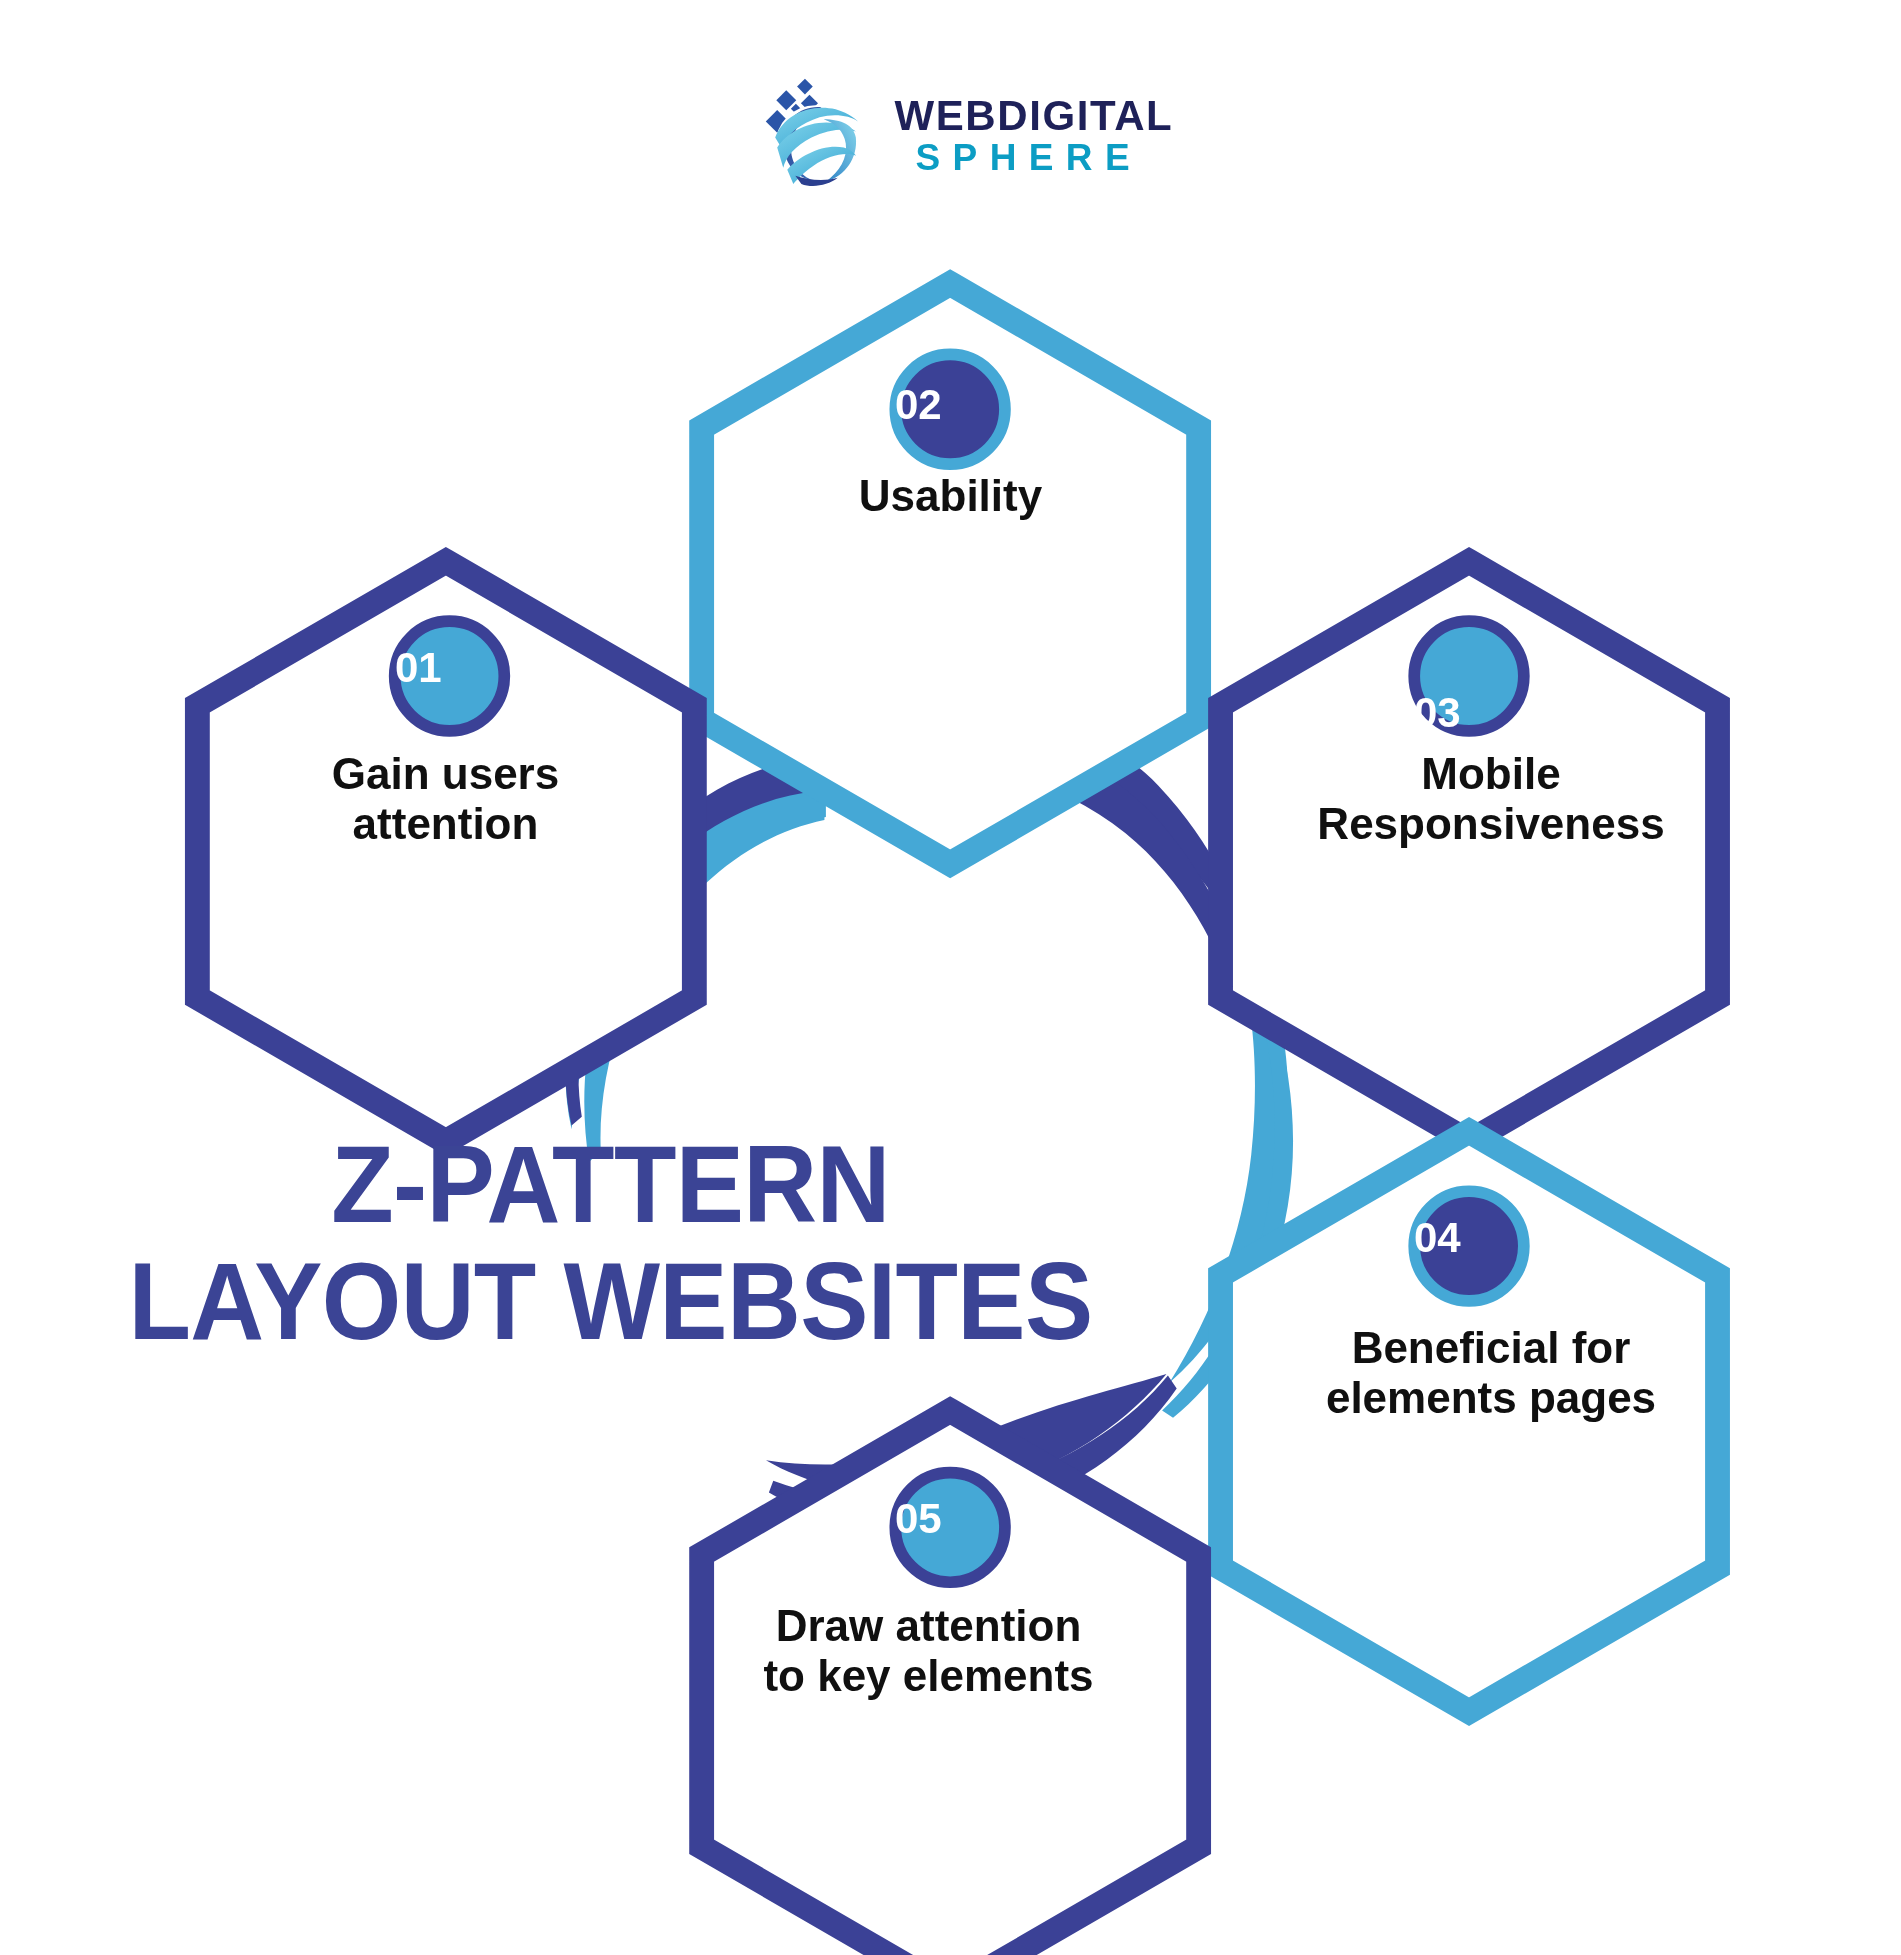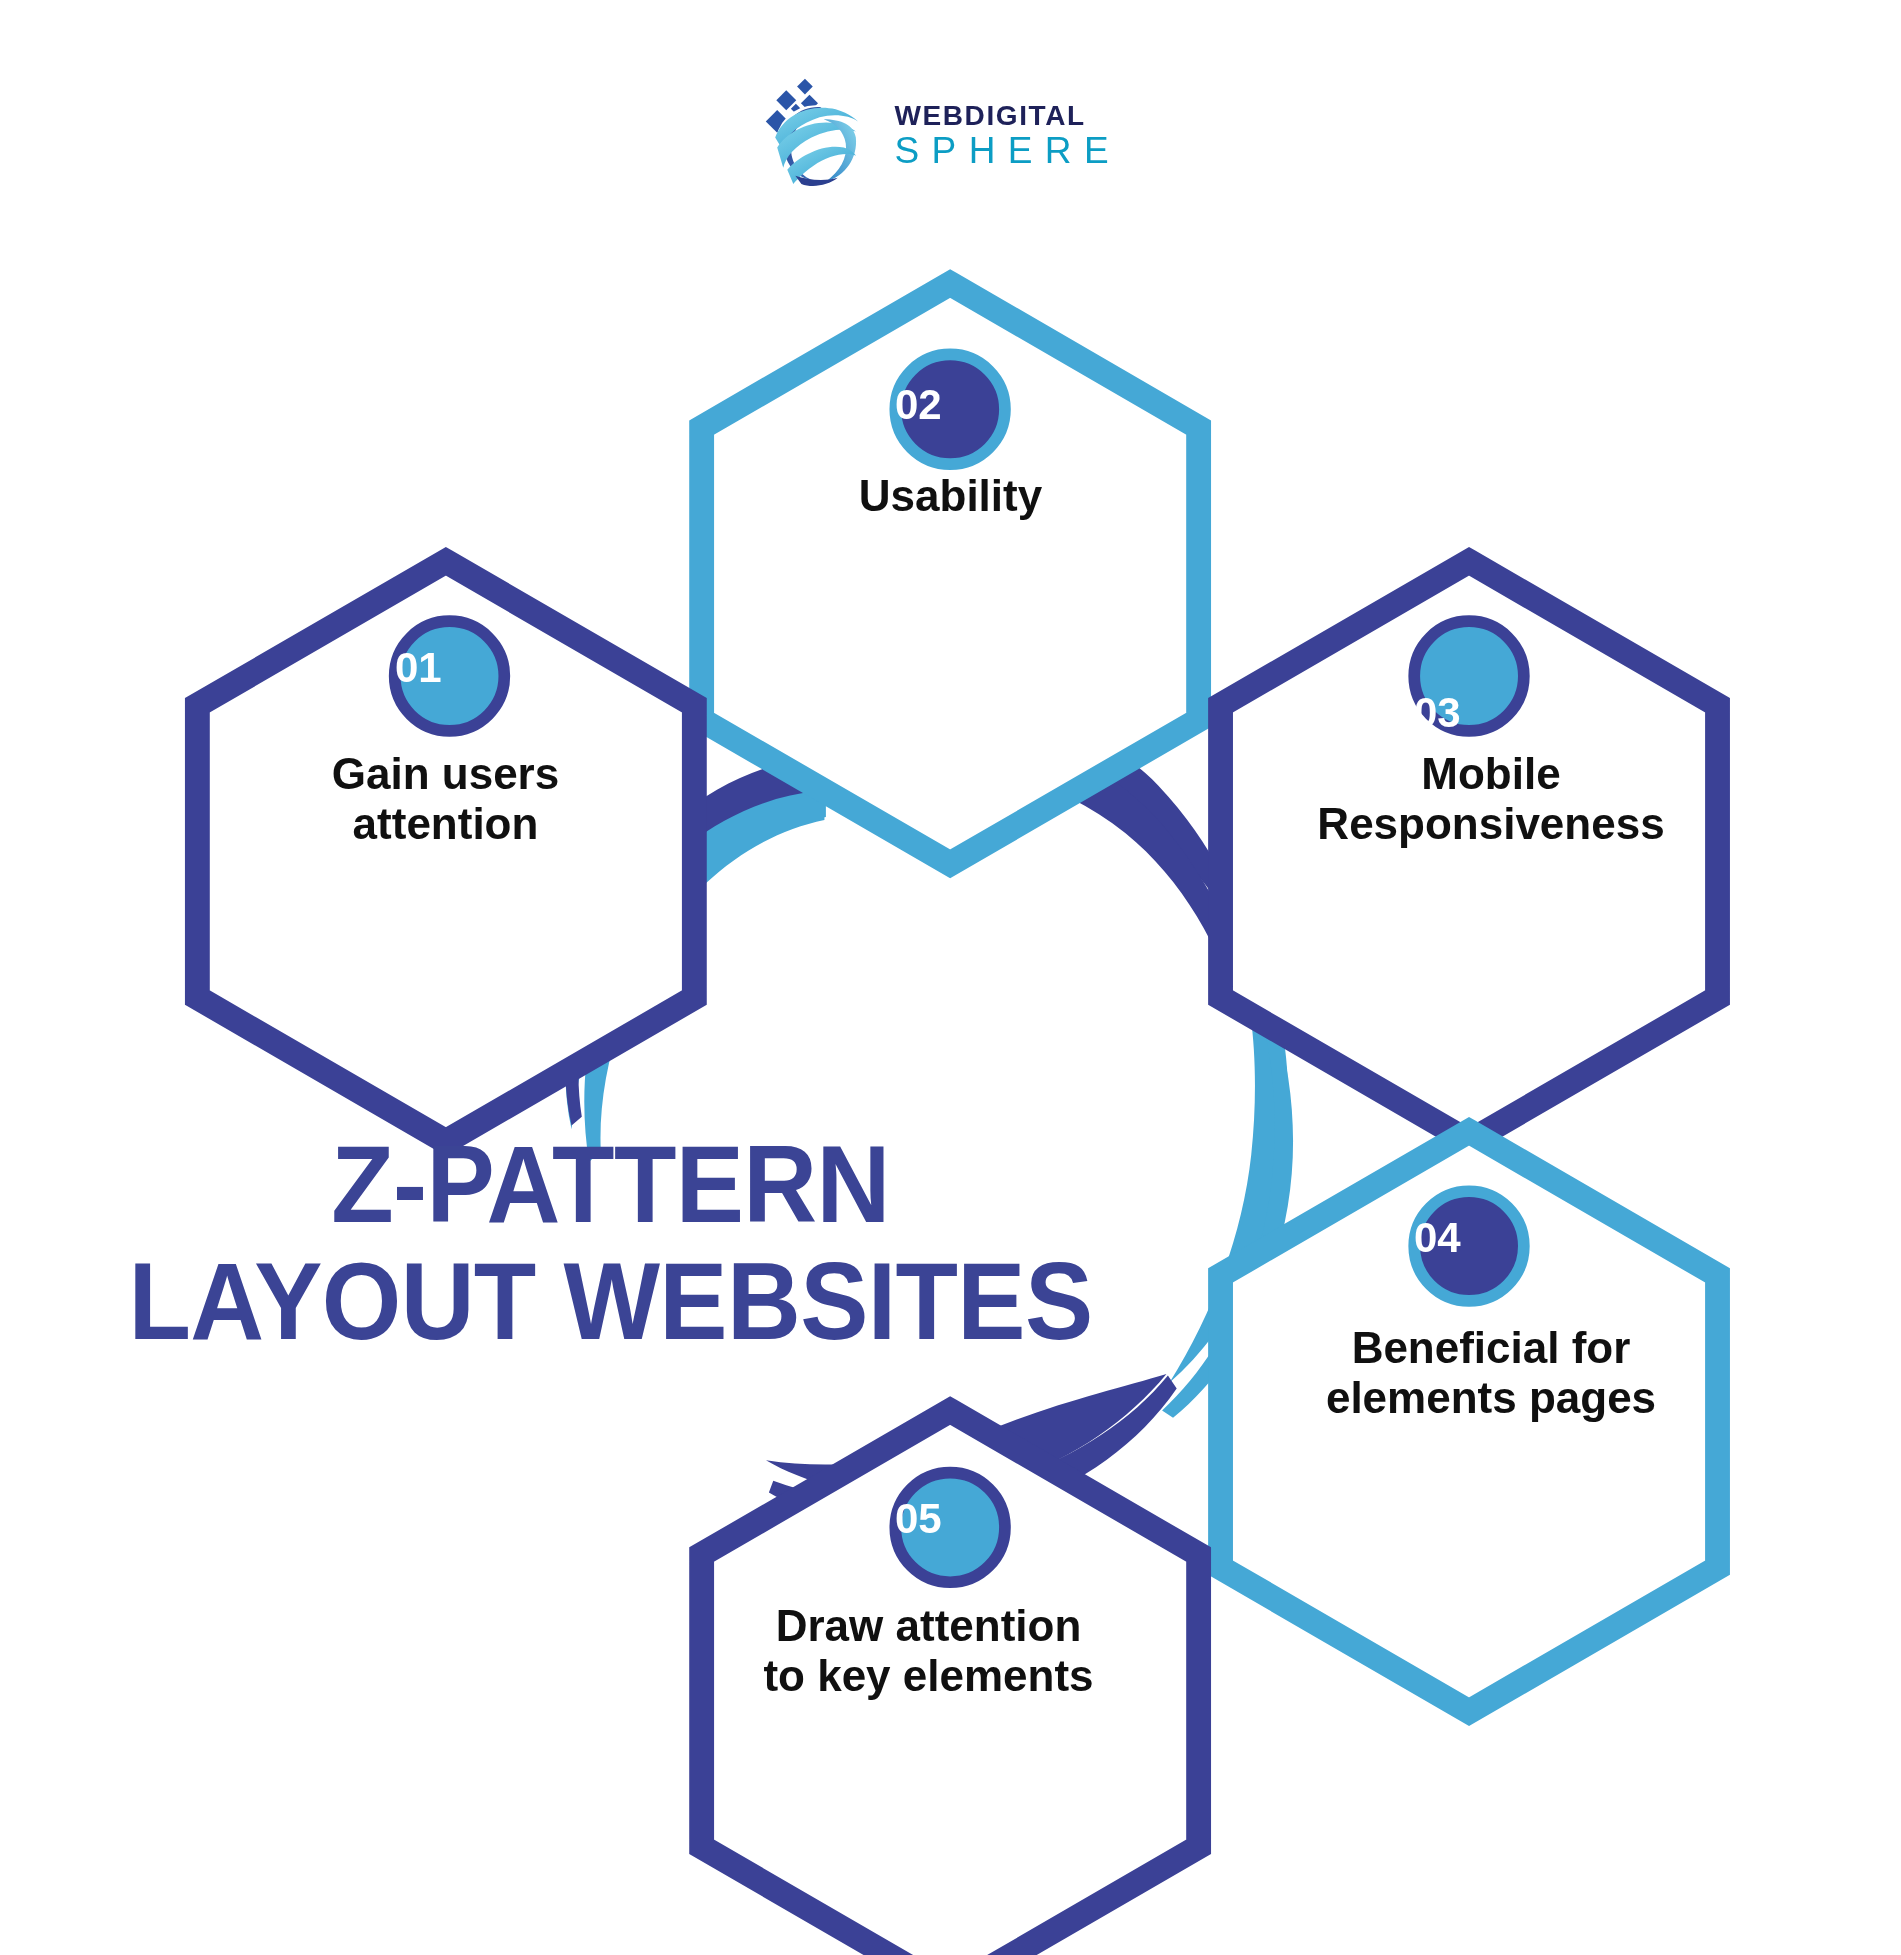--- a/index.html
+++ b/index.html
@@ -39,34 +39,35 @@
     height: 121px;
     flex: 0 0 auto;
   }
   #brand-wordmark {
     display: flex;
     flex-direction: column;
     justify-content: center;
     padding-top: 4.4px;
   }
   #brand-line-1 {
-    font-size: 28px;
+    font-size: 42px;
     font-weight: bold;
     letter-spacing: 1.6px;
     color: #1E2159;
     line-height: 1.02;
     white-space: nowrap;
   }
   #brand-line-2 {
     font-size: 37px;
-    font-weight: normal;
+    font-weight: bold;
     letter-spacing: 12.4px;
     color: #0C9DC4;
     line-height: 1.15;
     white-space: nowrap;
+    margin-left: 21px;
   }
 
   
   #artwork {
     position: absolute;
     left: 0;
     top: 0;
     width: 1901px;
     height: 1955px;
   }

